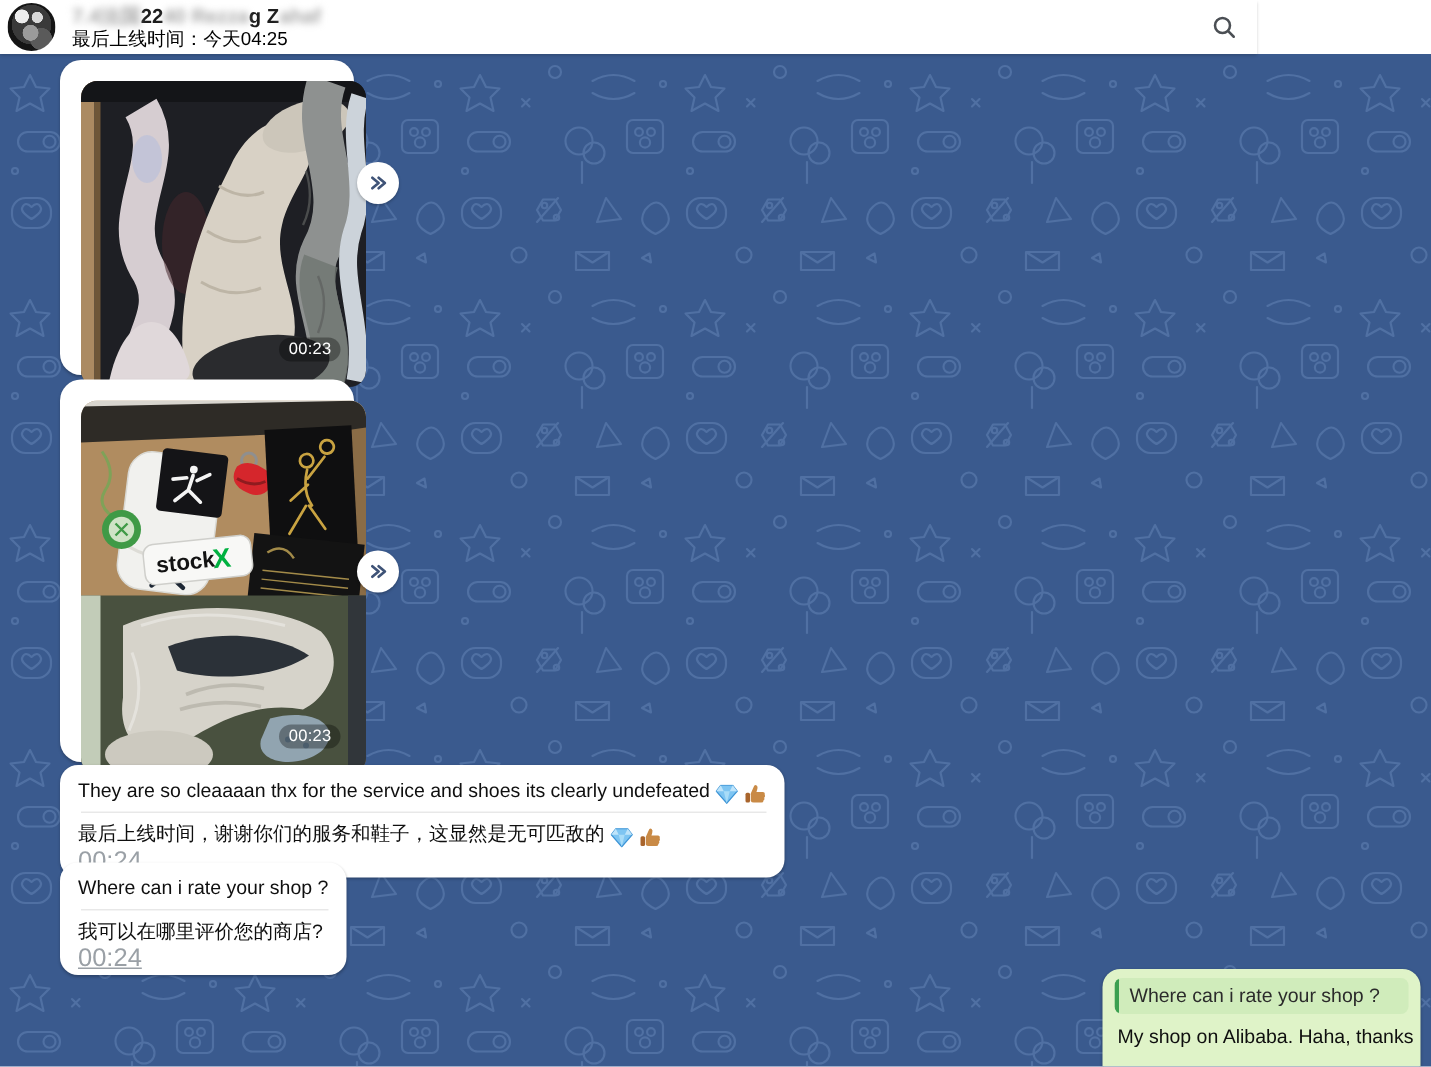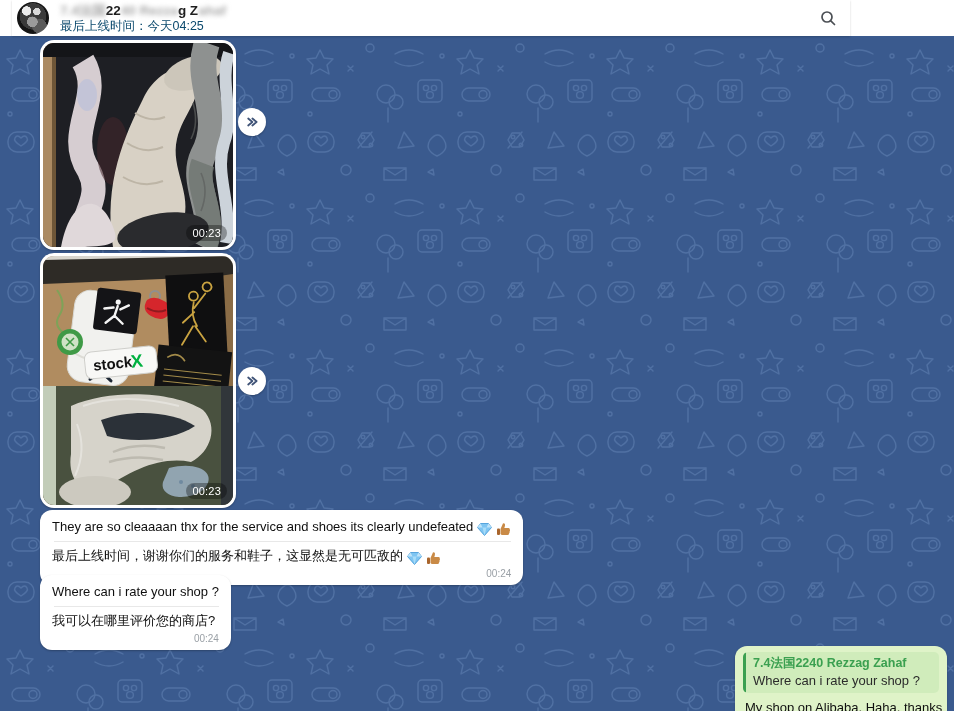--- a/index.html
+++ b/index.html
@@ -1,59 +1,59 @@
 <!DOCTYPE html>
 <html><head>
 <meta charset="utf-8">
 <style>
   * { margin:0; padding:0; box-sizing:border-box; }
   html,body { width:954px; height:711px; overflow:hidden; background:#fff;
     font-family:"Liberation Sans","DejaVu Sans",sans-serif; }
   .app { position:relative; width:954px; height:711px; overflow:hidden; }
 
   
-  .header { position:absolute; top:0; left:12px; width:838px; height:36px; background:#ffffff;
+  .header { position:absolute; top:0; left:0; width:838px; height:36px; background:#ffffff;
     z-index:10; box-shadow:0 1px 2px rgba(0,0,0,.18); display:flex; align-items:center; }
   .avatar { position:absolute; left:5px; top:2px; width:32px; height:32px; border-radius:50%;
     background:
       radial-gradient(circle at 30% 28%, #ececec 0 14%, transparent 15%),
       radial-gradient(circle at 62% 30%, #d8d8d8 0 12%, transparent 13%),
       radial-gradient(circle at 48% 62%, #9b9b9b 0 20%, transparent 21%),
       radial-gradient(circle at 70% 75%, #5a5a5a 0 22%, transparent 23%),
       radial-gradient(circle at 50% 45%, #3a3a3a 0 55%, #151515 56%);
     cursor:pointer; }
   .hinfo { position:absolute; left:48px; top:3px; }
   .hname { font-size:13.5px; font-weight:600; color:#1d1d1d; line-height:15px; white-space:nowrap; }
   .npart.blur { color:#a9a9a9; filter:blur(2.6px); }
-  .hstatus { font-size:12.5px; color:#0c4a6e; line-height:15px; margin-top:1px; }
+  .hstatus { font-size:12.5px; color:#000000; line-height:15px; margin-top:1px; }
   .searchbtn { position:absolute; right:8px; top:4px; width:28px; height:28px; border:none;
     background:transparent; cursor:pointer; display:flex; align-items:center; justify-content:center; }
 
   
   .chat { position:absolute; top:36px; left:0; width:954px; height:675px; background:#3a5a8e; overflow:hidden; }
   .doodle { position:absolute; inset:0; width:100%; height:100%; }
 
   
-  .photo-bubble { position:absolute; background:#ffffff; border-radius:14px; padding:3px;
+  .photo-bubble { position:absolute; background:#ffffff; border-radius:14px; padding:14px;
     box-shadow:0 1px 2px rgba(0,0,0,.25); cursor:pointer; }
   .photo-bubble svg.photo { display:block; border-radius:11px; }
   .photo-time { position:absolute; right:9px; bottom:9px; background:rgba(0,0,0,.32); color:#fff;
     font-size:11px; line-height:14px; padding:1px 6px; border-radius:9px; letter-spacing:.2px; }
 
   .fwd-btn { position:absolute; width:28px; height:28px; border-radius:50%; background:#ffffff;
     border:none; display:flex; align-items:center; justify-content:center; cursor:pointer;
     box-shadow:0 1px 2px rgba(0,0,0,.25); }
 
   .text-bubble { position:absolute; background:#ffffff; border-radius:12px; padding:8px 12px 5px 12px;
     box-shadow:0 1px 2px rgba(0,0,0,.25); width:fit-content; cursor:pointer; }
   .msg-line { font-size:13px; line-height:18px; color:#0f0f0f; white-space:nowrap;
     display:flex; align-items:flex-end; gap:2px; }
   .msg-line .txt { white-space:nowrap; }
   .tr-divider { border-top:1px solid rgba(0,0,0,.09); margin:5px 0 5px 2px; }
-  .msg-time { text-align:right; font-size:10px; color:#9aa0a6; line-height:13px; margin-top:2px; }
+  .msg-time { text-align:left; font-size:17px; color:#9aa0a6; line-height:13px; margin-top:2px;text-decoration:underline; }
   .emoji-ic { display:inline-flex; margin-left:2px; }
 
   
   .out-bubble { position:absolute; left:735px; top:610px; width:212px; height:80px;
     background:#dff3c8; border-radius:12px 12px 0 0; box-shadow:0 1px 2px rgba(0,0,0,.25);
     padding:6px 8px 6px 8px; cursor:pointer; }
   .quote { position:relative; background:rgba(76,175,80,.10); border-radius:5px;
     padding:3px 8px 4px 10px; overflow:hidden; cursor:pointer; }
   .quote::before { content:""; position:absolute; left:0; top:0; bottom:0; width:3px;
     background:#3ba050; border-radius:2px; }
@@ -270,20 +270,19 @@
       </div>
       <div class="tr-divider"></div>
       <div class="msg-line">
         <span class="txt">我可以在哪里评价您的商店?</span>
       </div>
       <div class="msg-time">00:24</div>
     </div>
 
     <div class="out-bubble">
       <div class="quote">
-        <div class="quote-title">7.4法国2240 Rezzag Zahaf</div>
         <div class="quote-text">Where can i rate your shop ?</div>
       </div>
       <div class="out-text">My shop on Alibaba. Haha, thanks</div>
     </div>
 
   </div>
 </div>
 
 </body></html>

